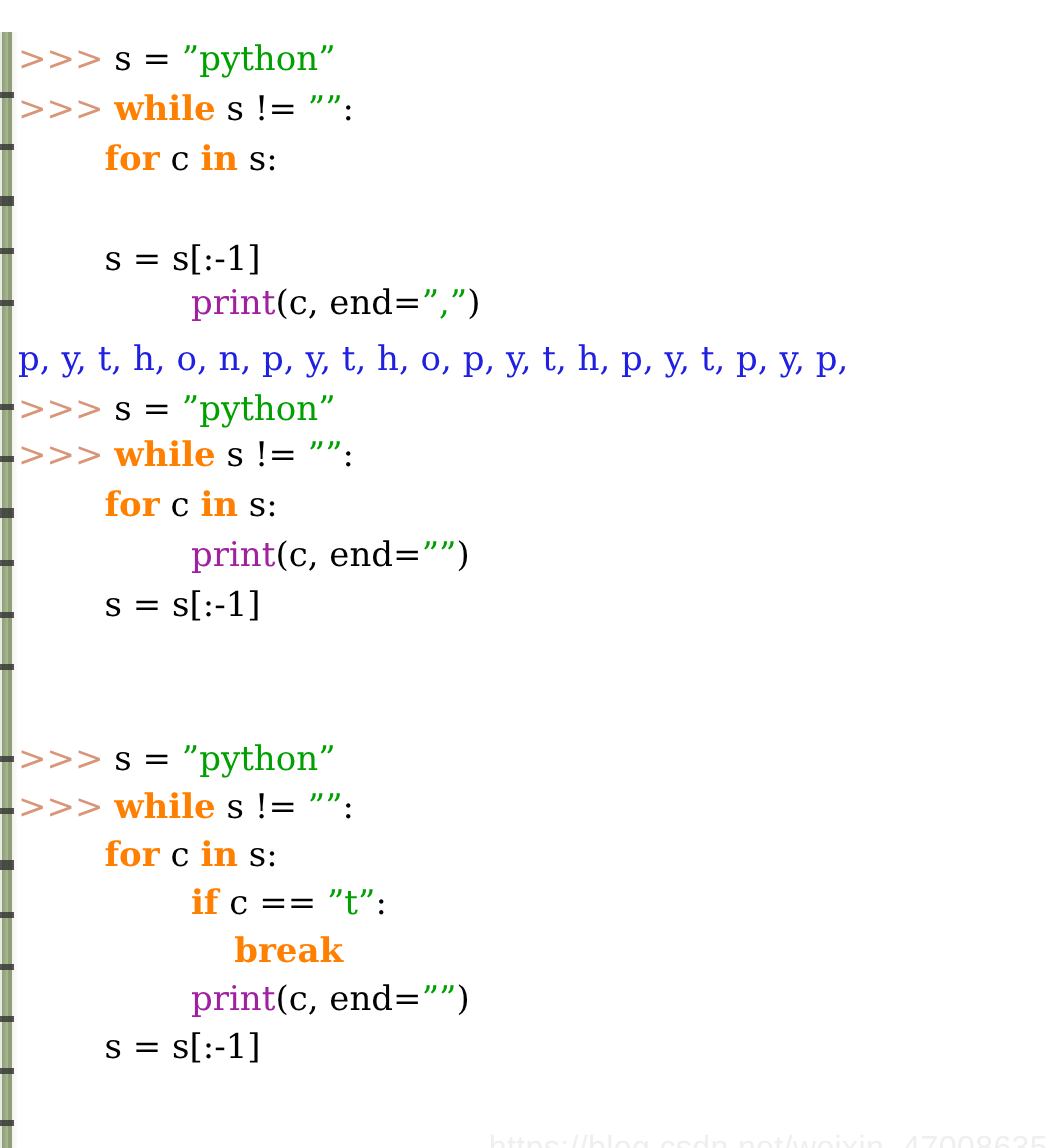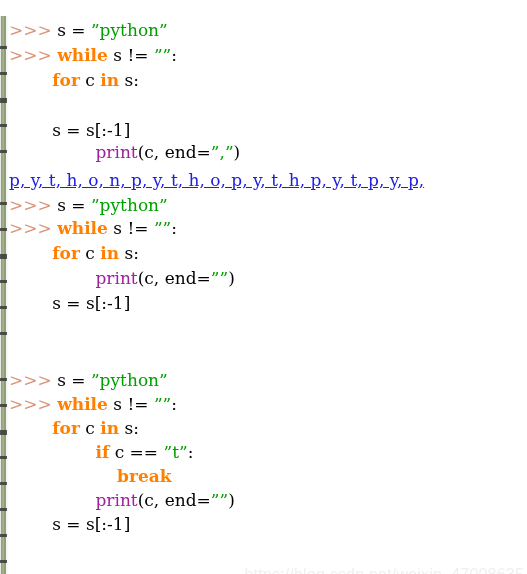--- a/index.html
+++ b/index.html
@@ -63,21 +63,21 @@
     white-space: pre;
     color: #000000;
   }
 
   
   .prompt   { color: #d99578; }
   .kw       { color: #ff8000; font-weight: bold; }
   .str      { color: #00a000; }
   .fn       { color: #a020a0; }
   .plain    { color: #000000; }
-  .out      { color: #2020e0; text-decoration: underline; }
+  .out      { color: #2020e0; }
 
   .watermark {
     position: absolute;
     right: 3px;
     bottom: 6px;
     font-family: "Liberation Sans", sans-serif;
     font-size: 16px;
     color: #efefef;
     letter-spacing: 0.2px;
     white-space: pre;

